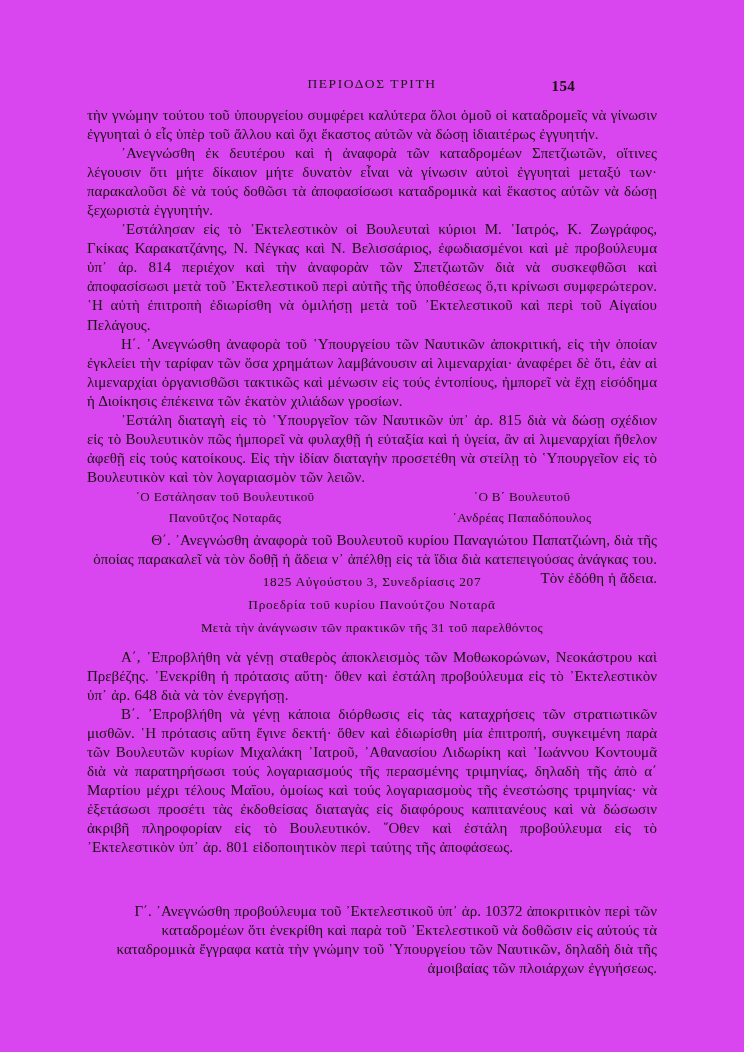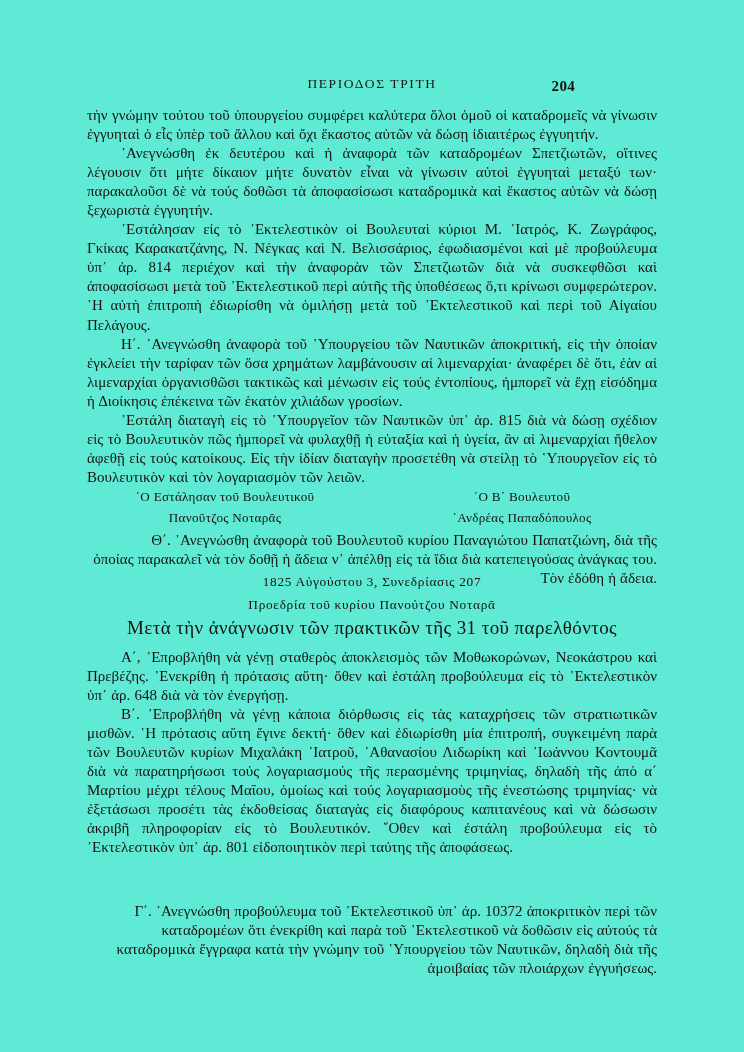--- a/index.html
+++ b/index.html
@@ -5,21 +5,21 @@
   html, body {
     margin: 0;
     padding: 0;
     background: #ffffff;
   }
   .page {
     position: relative;
     width: 744px;
     height: 1052px;
     margin: 0 auto;
-    background: #5eead4;
+    background: #d946ef;
     font-family: "Liberation Serif", "DejaVu Serif", serif;
     color: #12100e;
     overflow: hidden;
   }
 
   
   .running-head {
     position: absolute;
     top: 76px;
     left: 87px;
@@ -101,38 +101,38 @@
   .session-line {
     display: block;
     font-size: 13.3px;
     line-height: 23px;
     color: #171310;
     letter-spacing: 0.45px;
     white-space: nowrap;
   }
   .session-date   { letter-spacing: 0.7px; }
   .session-chair  { letter-spacing: 0.7px; }
-  .session-note   { font-size: 19px; letter-spacing: 0.4px; }
+  .session-note   { font-size: 13px; letter-spacing: 0.4px; }
 
   
   .articles {
     position: absolute;
     left: 87px;
     top: 648px;
     width: 570px;
   }
 </style>
 </head>
 <body>
 
 <div class="page">
 
   <div class="running-head">
     <div class="head-title">ΠΕΡΙΟΔΟΣ ΤΡΙΤΗ</div>
-    <div class="head-folio">204</div>
+    <div class="head-folio">154</div>
   </div>
 
   <div class="column">
     <p class="para no-indent">τὴν γνώμην τούτου τοῦ ὑπουργείου συμφέρει καλύτερα ὅλοι ὁμοῦ οἱ καταδρομεῖς νὰ γίνωσιν ἐγγυηταὶ ὁ εἷς ὑπὲρ τοῦ ἄλλου καὶ ὄχι ἕκαστος αὐτῶν νὰ δώσῃ ἰδιαιτέρως ἐγγυητήν.</p>
     <p class="para">᾽Ανεγνώσθη ἐκ δευτέρου καὶ ἡ ἀναφορὰ τῶν καταδρομέων Σπετζιωτῶν, οἵτινες λέγουσιν ὅτι μήτε δίκαιον μήτε δυνατὸν εἶναι νὰ γίνωσιν αὐτοὶ ἐγγυηταὶ μεταξύ των· παρακαλοῦσι δὲ νὰ τούς δοθῶσι τὰ ἀποφασίσωσι καταδρομικὰ καὶ ἕκαστος αὐτῶν νὰ δώσῃ ξεχωριστὰ ἐγγυητήν.</p>
     <p class="para">᾽Εστάλησαν εἰς τὸ ᾽Εκτελεστικὸν οἱ Βουλευταὶ κύριοι Μ. ᾽Ιατρός, Κ. Ζωγράφος, Γκίκας Καρακατζάνης, Ν. Νέγκας καὶ Ν. Βελισσάριος, ἐφωδιασμένοι καὶ μὲ προβούλευμα ὑπ᾽ ἀρ. 814 περιέχον καὶ τὴν ἀναφορὰν τῶν Σπετζιωτῶν διὰ νὰ συσκεφθῶσι καὶ ἀποφασίσωσι μετὰ τοῦ ᾽Εκτελεστικοῦ περὶ αὐτῆς τῆς ὑποθέσεως ὅ,τι κρίνωσι συμφερώτερον. ῾Η αὐτὴ ἐπιτροπὴ ἐδιωρίσθη νὰ ὁμιλήσῃ μετὰ τοῦ ᾽Εκτελεστικοῦ καὶ περὶ τοῦ Αἰγαίου Πελάγους.</p>
     <p class="para">Η΄. ᾽Ανεγνώσθη ἀναφορὰ τοῦ ῾Υπουργείου τῶν Ναυτικῶν ἀποκριτική, εἰς τὴν ὁποίαν ἐγκλείει τὴν ταρίφαν τῶν ὅσα χρημάτων λαμβάνουσιν αἱ λιμεναρχίαι· ἀναφέρει δὲ ὅτι, ἐὰν αἱ λιμεναρχίαι ὀργανισθῶσι τακτικῶς καὶ μένωσιν εἰς τούς ἐντοπίους, ἠμπορεῖ νὰ ἔχῃ εἰσόδημα ἡ Διοίκησις ἐπέκεινα τῶν ἑκατὸν χιλιάδων γροσίων.</p>
     <p class="para">᾽Εστάλη διαταγὴ εἰς τὸ ῾Υπουργεῖον τῶν Ναυτικῶν ὑπ᾽ ἀρ. 815 διὰ νὰ δώσῃ σχέδιον εἰς τὸ Βουλευτικὸν πῶς ἠμπορεῖ νὰ φυλαχθῇ ἡ εὐταξία καὶ ἡ ὑγεία, ἂν αἱ λιμεναρχίαι ἤθελον ἀφεθῇ εἰς τούς κατοίκους. Εἰς τὴν ἰδίαν διαταγὴν προσετέθη νὰ στείλῃ τὸ ῾Υπουργεῖον εἰς τὸ Βουλευτικὸν καὶ τὸν λογαριασμὸν τῶν λειῶν.</p>
     <p class="para">Θ΄. ᾽Ανεγνώσθη ἀναφορὰ τοῦ Βουλευτοῦ κυρίου Παναγιώτου Παπατζιώνη, διὰ τῆς ὁποίας παρακαλεῖ νὰ τὸν δοθῇ ἡ ἄδεια ν᾽ ἀπέλθῃ εἰς τὰ ἴδια διὰ κατεπειγούσας ἀνάγκας του. Τὸν ἐδόθη ἡ ἄδεια.</p>
   </div>

